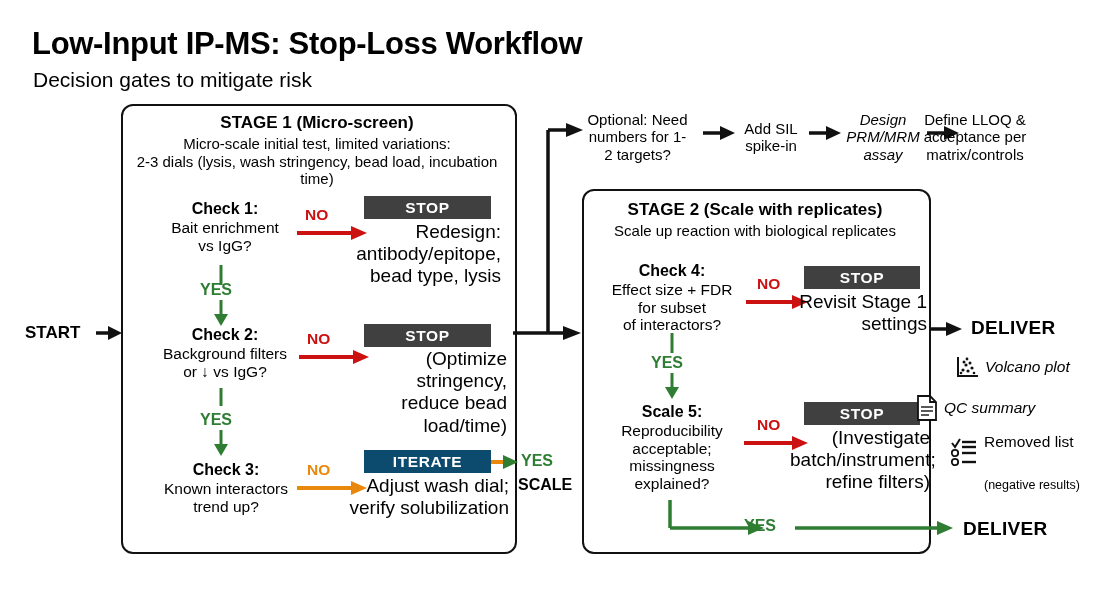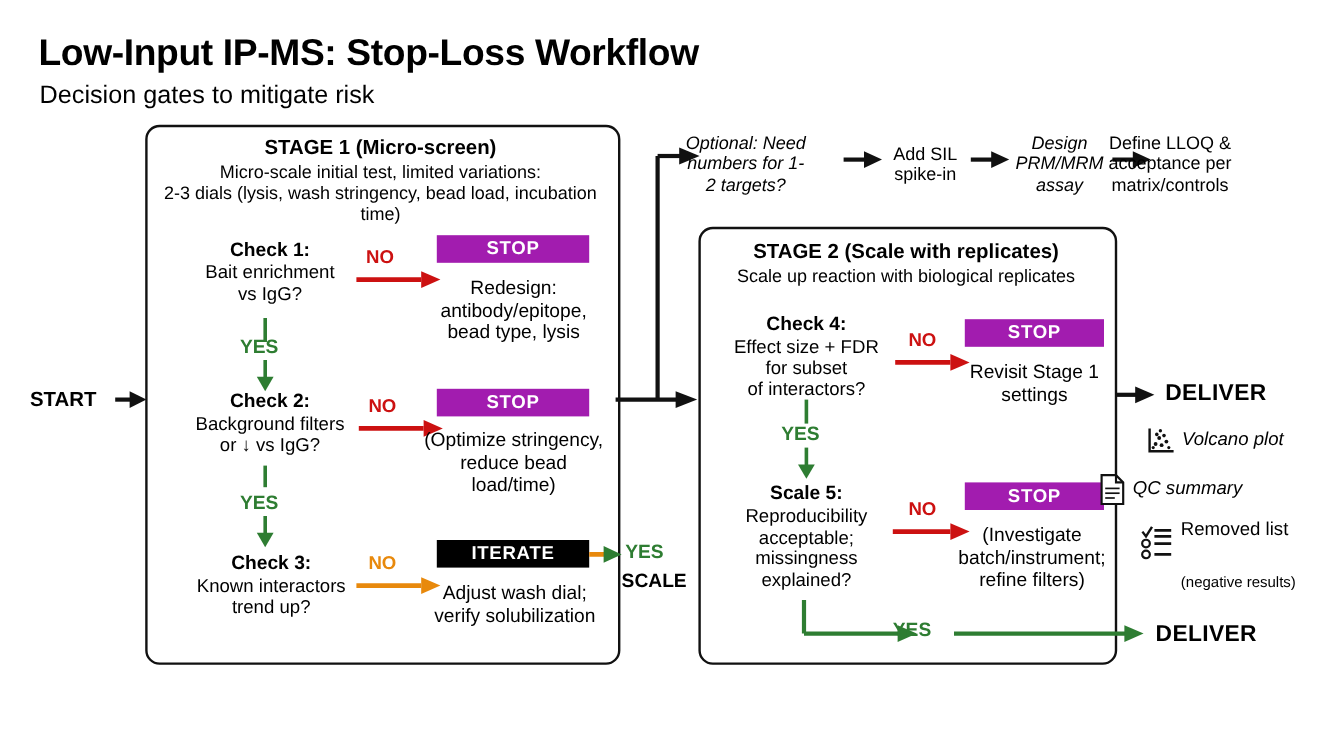--- a/index.html
+++ b/index.html
@@ -13,25 +13,25 @@
   #stage1{left:121px;top:104px;width:392px;height:446px;}
   #stage2{left:582px;top:189px;width:345px;height:361px;}
 
   .ctr{text-align:center;}
   .stage-hdr{font-size:17px;font-weight:bold;}
   .stage-sub{font-size:15px;line-height:1.16;}
 
   .check-t{font-size:15.5px;line-height:1.16;text-align:center;}
   .check-t b{font-size:16px;}
 
-  .stopbar{background:#a21caf;color:#fff;font-weight:bold;font-size:15.5px;
+  .stopbar{background:#404040;color:#fff;font-weight:bold;font-size:15.5px;
            text-align:center;letter-spacing:.6px;height:23px;line-height:23px;}
-  .iterbar{background:#000000;color:#fff;font-weight:bold;font-size:15.5px;
+  .iterbar{background:#0c4a6e;color:#fff;font-weight:bold;font-size:15.5px;
            text-align:center;letter-spacing:.6px;height:23px;line-height:23px;}
-  .act-t{font-size:16px;line-height:1.17;text-align:center;margin-top:11px;}
+  .act-t{font-size:19px;line-height:1.17;text-align:right;margin-top:0;}
 
   .lbl-no{color:#CC1111;font-weight:bold;font-size:15.5px;}
   .lbl-no-o{color:#E8890C;font-weight:bold;font-size:15.5px;}
   .lbl-yes{color:#2E7D32;font-weight:bold;font-size:16px;}
   .lbl-blk{font-weight:bold;font-size:16px;}
   .lbl-start{font-weight:bold;font-size:17px;}
   .lbl-deliver{font-weight:bold;font-size:19px;letter-spacing:.3px;}
 
   .opt-t{font-size:15px;line-height:1.16;text-align:center;}
   .dl-item{font-size:15.5px;display:flex;align-items:center;gap:6px;font-style:italic;}
@@ -132,21 +132,21 @@
 </svg>
 
 <svg class="abs" style="left:513px;top:120px;" width="75" height="220">
   <line x1="0" y1="213" x2="52" y2="213" stroke="#111" stroke-width="3.5"></line>
   <polygon points="50,206 68,213 50,220" fill="#111"></polygon>
   <line x1="35" y1="213" x2="35" y2="10" stroke="#111" stroke-width="3.5"></line>
   <line x1="35" y1="10" x2="55" y2="10" stroke="#111" stroke-width="3.5"></line>
   <polygon points="53,3 70,10 53,17" fill="#111"></polygon>
 </svg>
 
-<div class="abs opt-t" style="left:559px;top:111px;width:125px;font-style:italic;">
+<div class="abs opt-t" style="left:575px;top:111px;width:125px;">
   <span>Optional: Need</span><br>
   <span>numbers for 1-</span><br>
   <span>2 targets?</span>
 </div>
 <svg class="abs" style="left:703px;top:126px;" width="32" height="14">
   <line x1="0" y1="7" x2="19" y2="7" stroke="#111" stroke-width="3.5"></line>
   <polygon points="17,0 32,7 17,14" fill="#111"></polygon>
 </svg>
 <div class="abs opt-t" style="left:735px;top:120px;width:72px;">
   <span>Add SIL</span><br>

